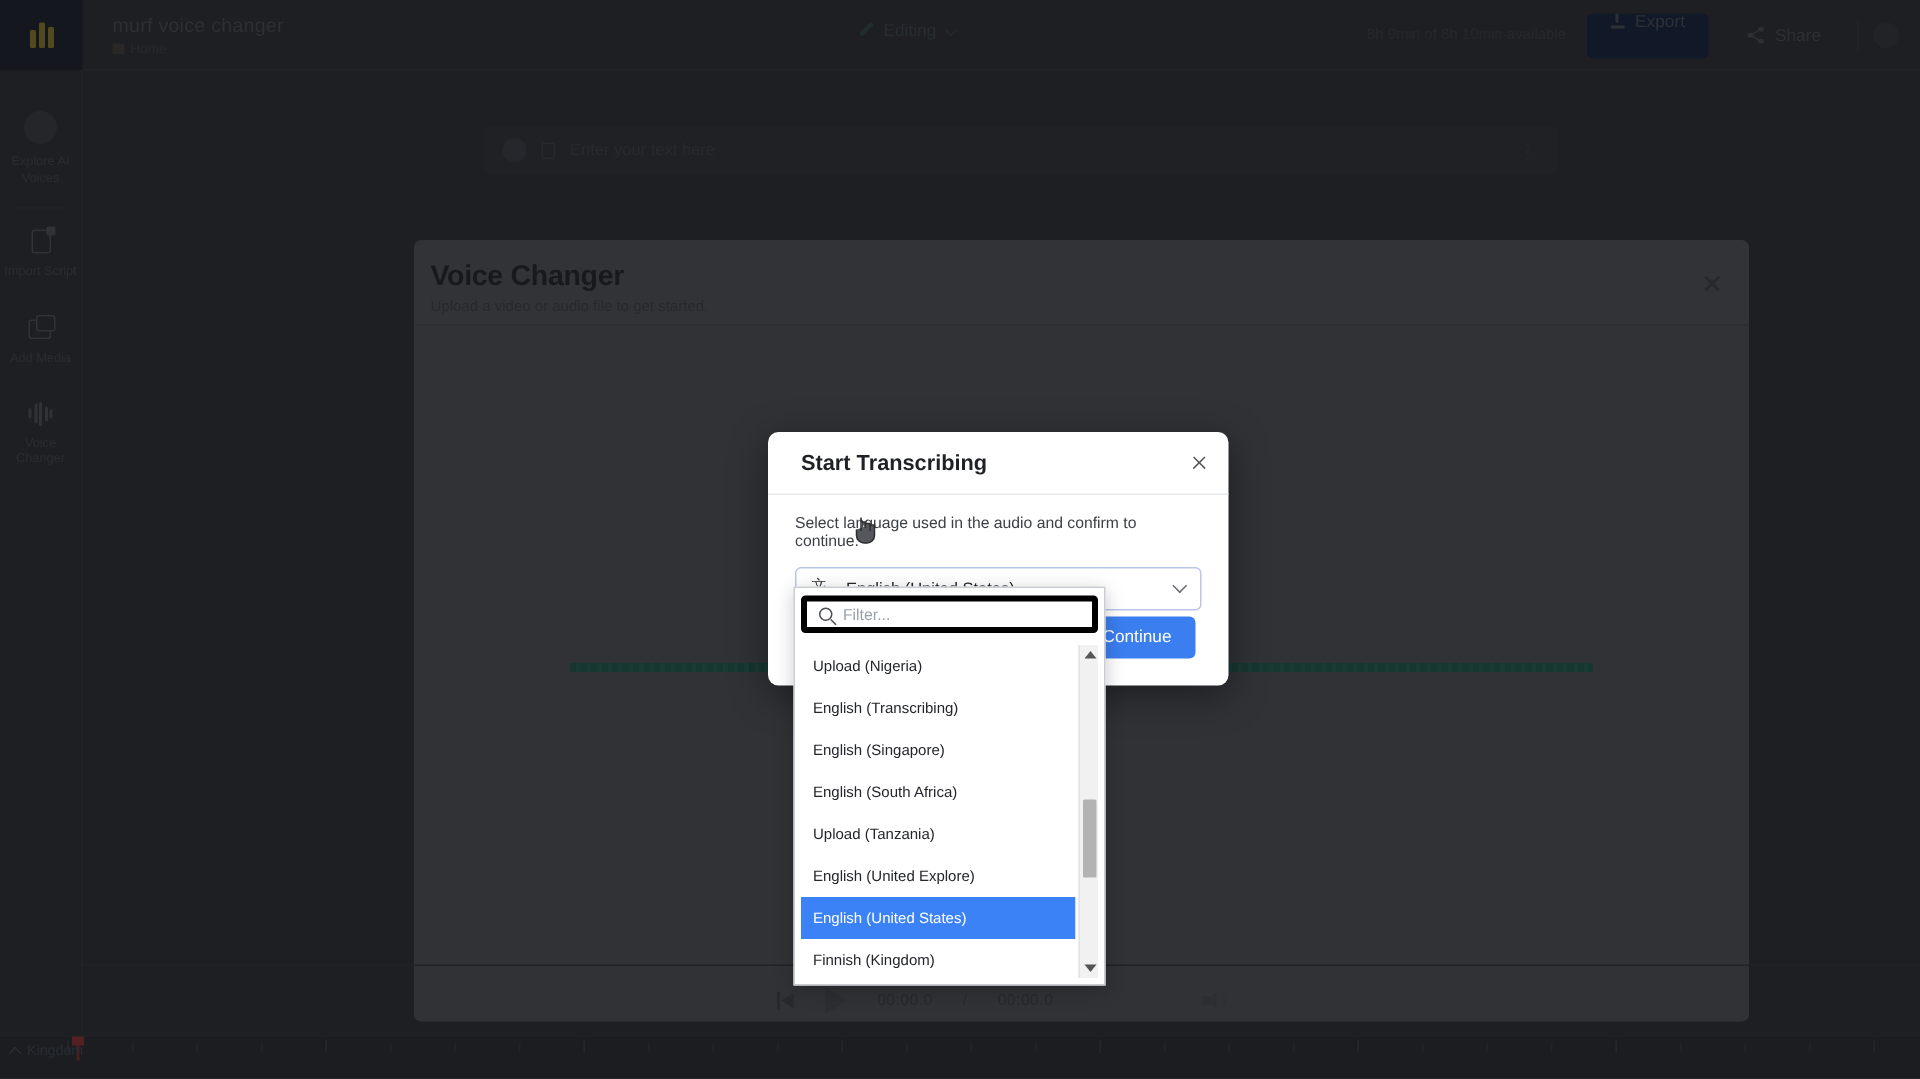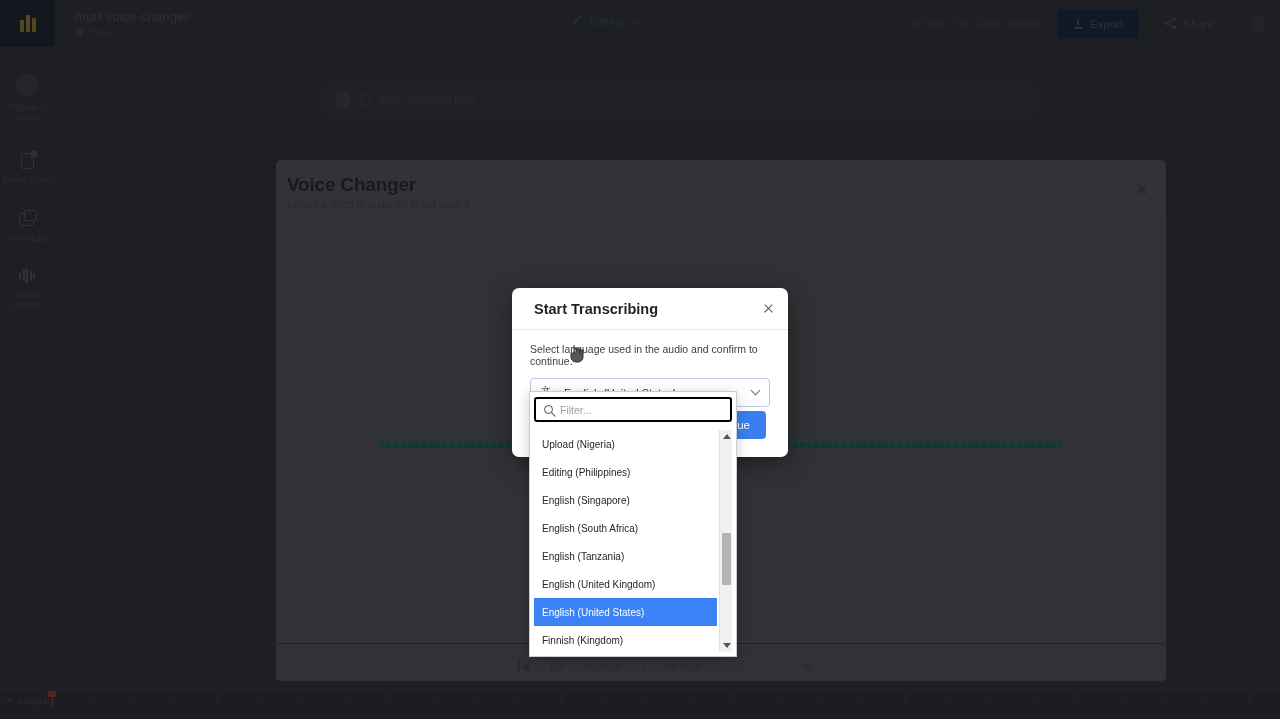--- a/index.html
+++ b/index.html
@@ -43,21 +43,21 @@
     background:#2f4a44; transform:rotate(-45deg); border-radius:1px;
   }
   .chev-sm { width:6px; height:6px; border-right:1.4px solid #3c4349; border-bottom:1.4px solid #3c4349;
     transform: rotate(45deg); margin-top:-3px;}
 
   .topright { position:absolute; right: 0; top:0; height:47px; display:flex; align-items:center; }
   .avail { font-size: 10px; color: #3b3e46; margin-right: 14px; }
   .btn-export {
     background:#12213e; color:#4c5059; font-size: 11.5px;
     padding: 0 16px; height: 30px; border-radius:4px;
-    display:flex; align-items:center; gap:7px;
+    display:flex; gap:7px;
   }
   .dl-ico { width:9px; height:10px; position:relative; }
   .dl-ico:before{content:""; position:absolute; left:3.4px; top:0; width:2px; height:6px; background:#4c5059;}
   .dl-ico:after{content:""; position:absolute; left:0; bottom:0; width:9px; height:2px; background:#4c5059;}
   .btn-share {
     margin-left: 12px; font-size: 11.5px; color:#4b4e57;
     display:flex; align-items:center; gap:7px; padding: 0 14px; height:30px;
   }
   .share-ico { width:11px; height:11px; position:relative;}
   .share-ico i{ position:absolute; width:3.4px;height:3.4px;border-radius:50%;background:#4b4e57;}
@@ -124,21 +124,21 @@
     border-top:1px solid #4b4d53; }
   .vc-wave{
     position:absolute; left:104px; right:104px; top:225px; height:6px;
     background: repeating-linear-gradient(90deg, #1d5d4f 0 4px, #23685a 4px 7px);
     border-radius: 2px;
   }
 
   
   .overlay { position:absolute; inset:0; background: rgba(18,19,22,.52); }
   .modal {
-    position:absolute; left: 512px; top: 288px; width: 276px; height: 169px;
+    position:absolute; left: 512px; top: 288px; width: 307px; height: 169px;
     background:#fff; border-radius: 7px; box-shadow: 0 6px 26px rgba(0,0,0,.4);
     overflow: visible;
   }
   .modal-head{
     height: 42px; border-bottom: 1px solid #e6e8eb;
     display:flex; align-items:center; justify-content:space-between;
     padding: 0 14px 0 22px;
   }
   .modal-title{ font-size: 14.5px; font-weight: 700; color:#1f2126;}
   .modal-x{ width:11px; height:11px; position:relative; cursor:pointer;}
@@ -163,21 +163,21 @@
   }
 
   
   .dropdown{
     position:absolute; left: 529px; top: 391px; width: 208px; height: 266px;
     background:#fff; border:1px solid #c9ccd2; box-shadow: 0 3px 12px rgba(0,0,0,.22);
     z-index: 40;
   }
   .filter-wrap{ padding: 5px 4px 4px 4px; }
   .filter-box{
-    height: 25px; border: 2px solid #000000; border-radius:3px;
+    height: 25px; border: 4px solid #000000; border-radius:3px;
     display:flex; align-items:center; gap:7px; padding: 0 8px;
   }
   .mag{ width:9px;height:9px;border:1.4px solid #4b4e55;border-radius:50%; position:relative; flex:0 0 9px;}
   .mag:after{content:"";position:absolute;right:-3.5px;bottom:-2.5px;width:4.5px;height:1.4px;background:#4b4e55;transform:rotate(45deg);}
   .filter-input{ font-size:10.5px; color:#9aa0a8; flex:1; }
   .list{ position:absolute; left:4px; right:19px; top:38px; bottom:4px; overflow:hidden; }
   .opt{ height: 28px; display:flex; align-items:center; padding: 0 8px;
     font-size: 10px; color:#24262b; white-space:nowrap; }
   .opt.sel{ background:#3b82f6; color:#fff; }
   .scrollbar{
@@ -397,25 +397,25 @@
 
   <div class="dropdown">
     <div class="filter-wrap">
       <div class="filter-box">
         <span class="mag"></span>
         <span class="filter-input">Filter...</span>
       </div>
     </div>
     <div class="list" id="option-list">
         <div class="opt">Upload (Nigeria)</div>
-        <div class="opt">Editing (Philippines)</div>
+        <div class="opt">English (Transcribing)</div>
         <div class="opt">English (Singapore)</div>
         <div class="opt">English (South Africa)</div>
-        <div class="opt">English (Tanzania)</div>
-        <div class="opt">English (United Kingdom)</div>
+        <div class="opt">Upload (Tanzania)</div>
+        <div class="opt">English (United Explore)</div>
         <div class="opt sel">English (United States)</div>
         <div class="opt">Finnish (Kingdom)</div>
       </div>
     <div class="scrollbar">
       <span class="sb-arrow up">
           <span class="tri-up"></span>
         </span>
       <span class="sb-thumb"></span>
       <span class="sb-arrow down">
           <span class="tri-dn"></span>

